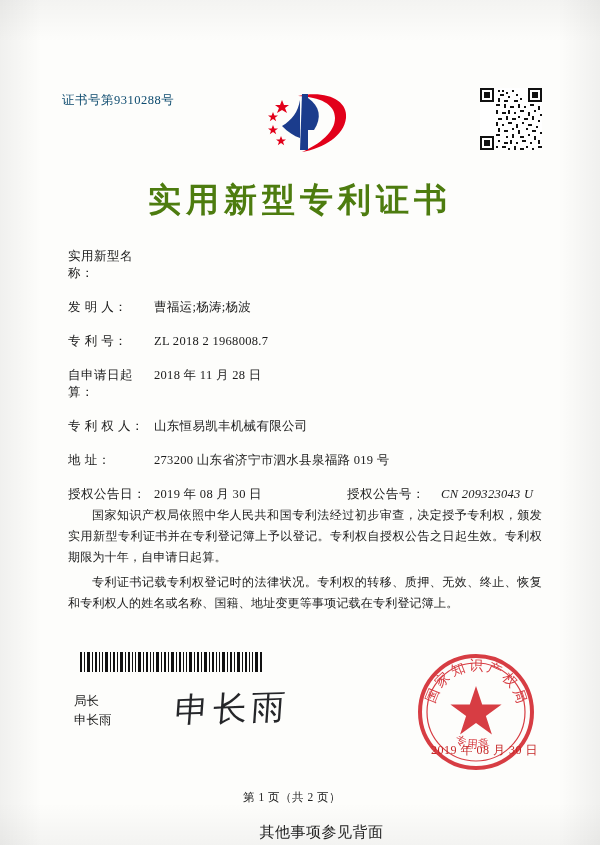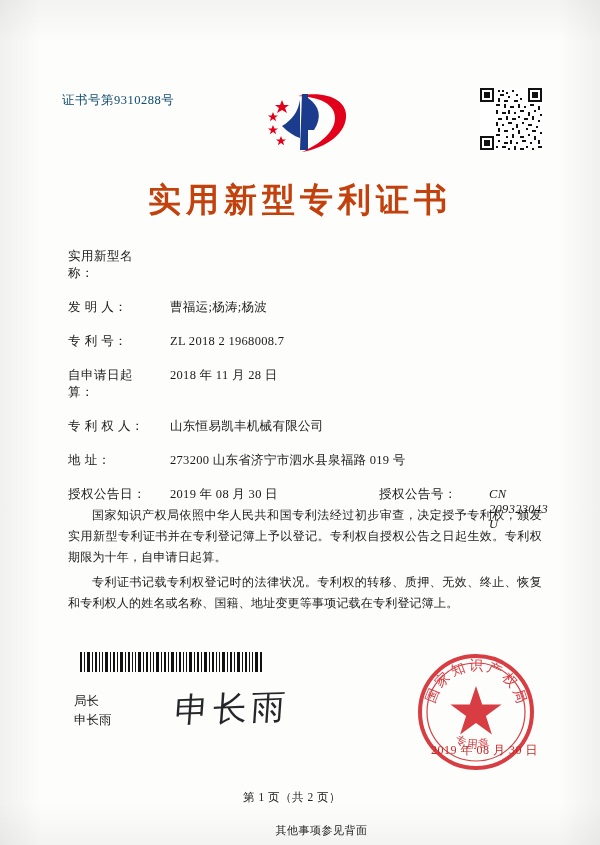--- a/index.html
+++ b/index.html
@@ -64,37 +64,36 @@
 
   .title {
     position: absolute;
     top: 178px;
     left: 0;
     right: 0;
     text-align: center;
     font-size: 33px;
     font-weight: bold;
     letter-spacing: 5px;
-    color: #c2410c;
+    color: #4d7c0f;
     font-family: "DejaVu Serif", "Liberation Serif", serif;
   }
 
   .fields {
     position: absolute;
     left: 68px;
     right: 58px;
     top: 248px;
   }
   .field-row {
     display: flex;
     align-items: baseline;
     margin-bottom: 17px;
     font-size: 12.5px;
     color: #1b1b1b;
-    gap: 16px;
   }
   .field-label {
     width: 86px;
     flex: 0 0 86px;
     letter-spacing: 0.5px;
   }
   .field-value {
     flex: 1;
     letter-spacing: 0.3px;
   }
@@ -187,21 +186,21 @@
     color: #222;
     letter-spacing: 0.5px;
   }
 
   .footer-note {
     position: absolute;
     left: 0;
     right: 0;
     top: 823px;
     text-align: center;
-    font-size: 11px;
+    font-size: 15px;
     color: #222;
     letter-spacing: 0.5px;
     padding-left: 43px;
   }
 </style>
 </head>
 <body>
 
 <div class="page">
   <div class="paper-shade"></div>

